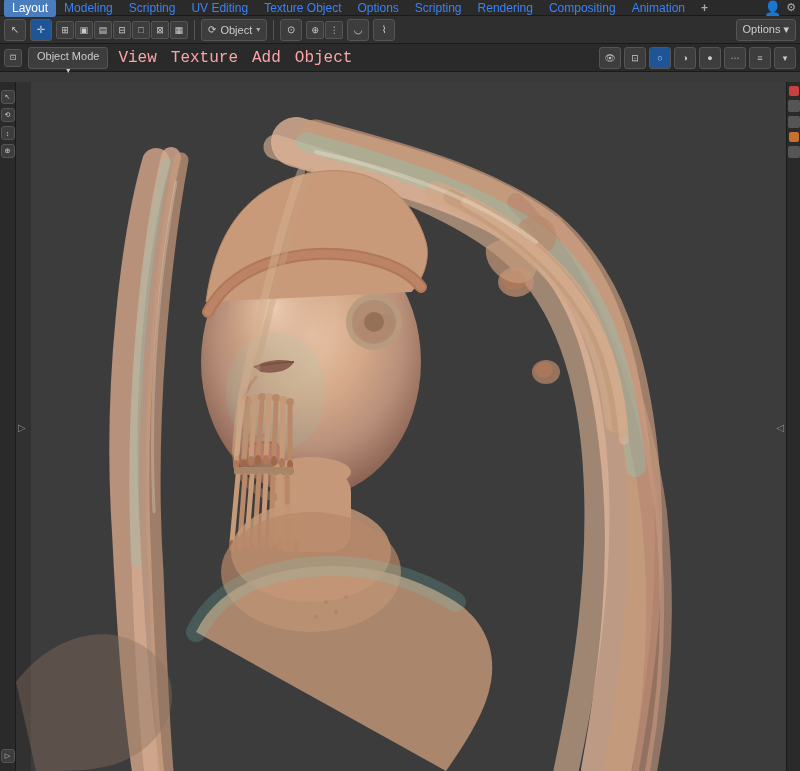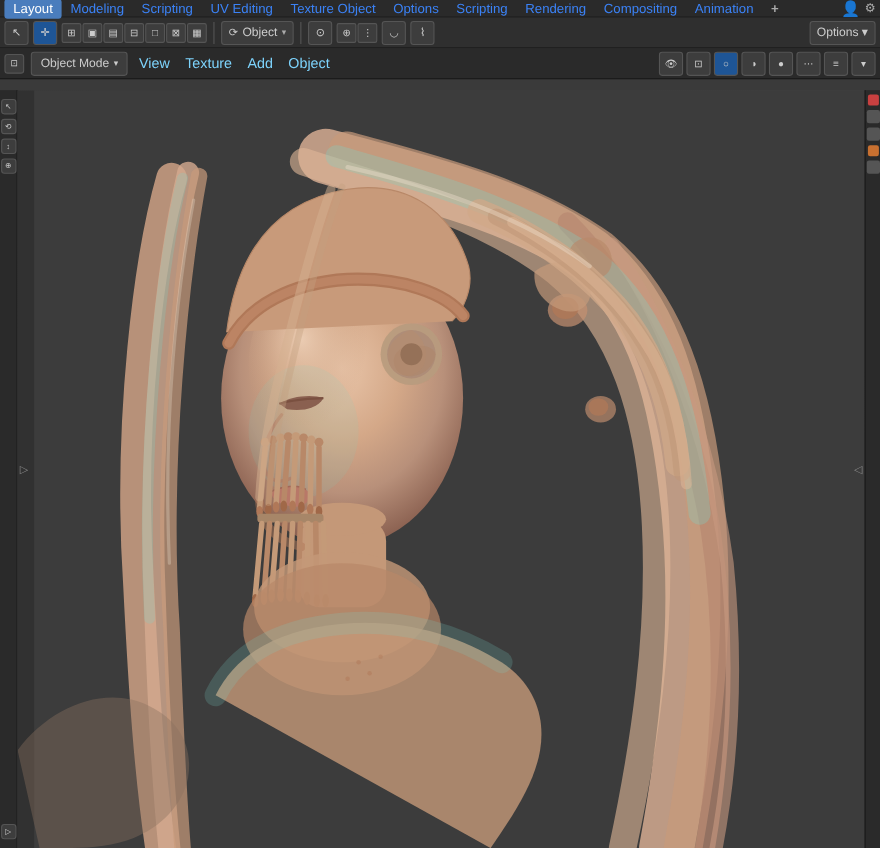--- a/index.html
+++ b/index.html
@@ -92,27 +92,29 @@
       align-items: center;
       background: #3d3d3d;
       border: 1px solid #555;
       border-radius: 3px;
       padding: 2px 8px;
       cursor: pointer;
       height: 22px;
       font-size: 11px;
       color: #ccc;
       gap: 4px;
+      flex-direction: column;
     }
     .mode-label {
-      font-size: 13px;
-      color: #7dd3fc;
+      font-size: 16px;
+      color: #fca5a5;
       cursor: pointer;
       padding: 2px 4px;
       border-radius: 2px;
+      font-family: Liberation Mono, monospace;
     }
 
     
     .right-panel {
       position: absolute;
       right: 0;
       top: 82px;
       width: 14px;
       height: calc(100% - 82px);
       background: #2a2a2a;

